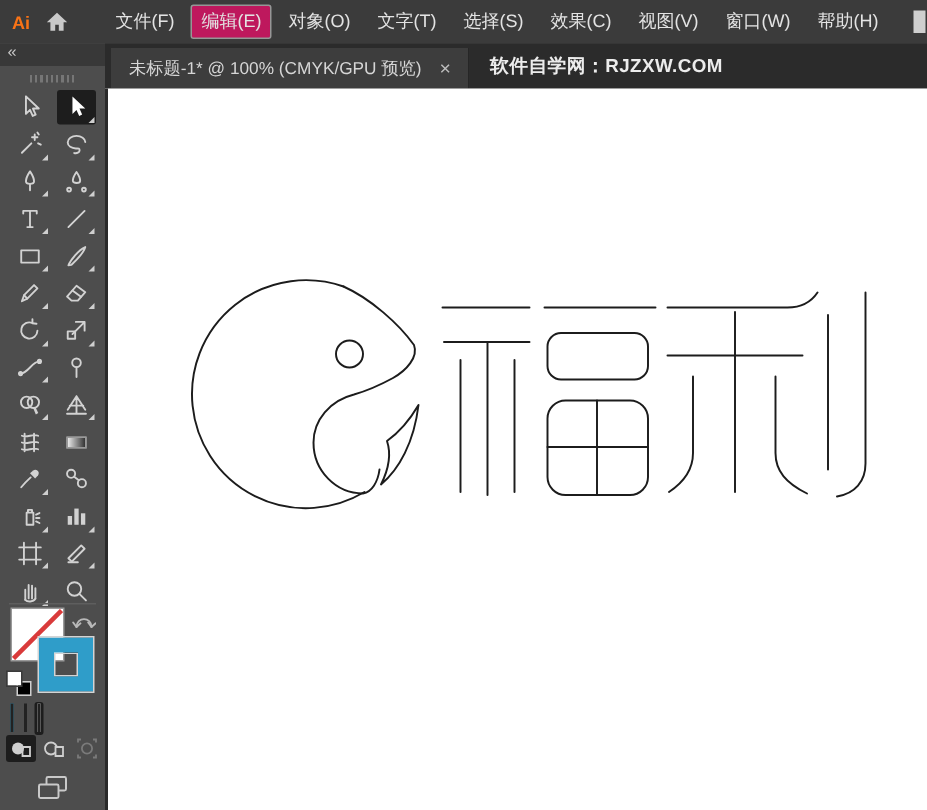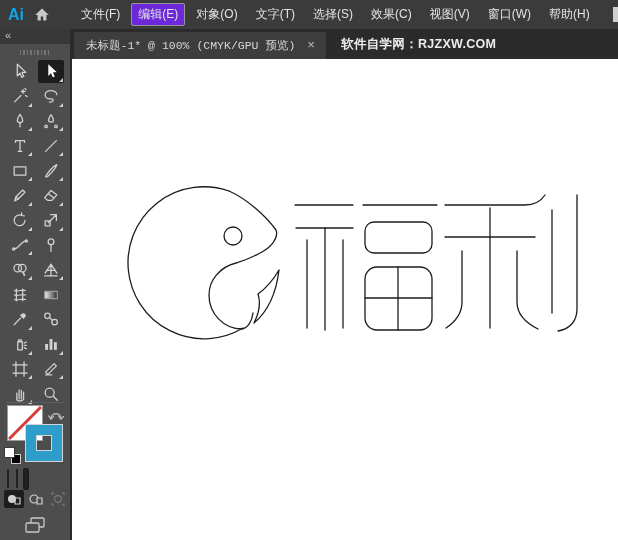--- a/index.html
+++ b/index.html
@@ -2,36 +2,36 @@
 <html><head>
 <meta charset="utf-8">
 <style>
   html,body{margin:0;padding:0;background:#222;}
   .window{position:relative;width:618px;height:540px;background:#4d4d4d;overflow:hidden;
     font-family:"Liberation Sans",sans-serif;-webkit-font-smoothing:antialiased;}
 
   
   .menubar{position:absolute;left:0;top:0;width:618px;height:29px;background:#3b3b3b;
     display:flex;align-items:center;gap:0;color:#e3e3e3;font-size:12px;}
-  .ai-logo{font-weight:bold;font-size:16px;color:#0ea5e9;margin:0 10px 0 8px;letter-spacing:0;}
+  .ai-logo{font-weight:bold;font-size:12px;color:#f97316;margin:0 10px 0 8px;letter-spacing:0;}
   .home-btn{width:22px;height:20px;display:flex;align-items:center;justify-content:center;margin-right:8px;}
   .mb-divider{width:1px;height:18px;background:#555;margin:0 8px;}
   .menus{display:flex;align-items:center;gap:4px;}
   .menu-item{padding:3px 7px;cursor:default;white-space:nowrap;text-align:center;}
-  .menu-item.active{border:1px solid #969696;border-radius:2px;padding:2px 6px;background:#6d28d9;}
+  .menu-item.active{border:1px solid #969696;border-radius:2px;padding:2px 6px;background:#be185d;}
   .spacer{flex:1;}
   .ws-icon{width:17px;height:15px;position:relative;margin-right:10px;}
   .ws-icon i{position:absolute;background:#cfcfcf;}
   .ws-a{left:0;top:0;width:8px;height:15px;}
 
   
   .tabbar{position:absolute;left:70px;top:29px;width:548px;height:30px;background:#2b2b2b;
     display:flex;align-items:flex-end;}
   .doc-tab{margin-left:4px;height:27px;background:#3d3d3d;display:flex;align-items:center;
-    padding:0 9px 0 12px;color:#d6d6d6;font-size:11.5px;gap:10px;border-right:1px solid #262626;font-family:Liberation Mono, monospace;}
+    padding:0 9px 0 12px;color:#d6d6d6;font-size:11.5px;gap:10px;border-right:1px solid #262626;}
   .tab-close{color:#bdbdbd;font-size:13px;line-height:1;padding:0 2px;cursor:default;}
   .site-label{margin:0 0 6px 14px;color:#ececec;font-size:12.5px;font-weight:bold;letter-spacing:.3px;}
 
   
   .dock{position:absolute;left:0;top:29px;width:70px;height:511px;background:#4d4d4d;}
   .dock-header{height:15px;background:#383838;color:#c9c9c9;font-size:11px;line-height:13px;padding-left:5px;}
   .drag-dots{width:30px;height:5px;margin:6px auto 0;
     background:repeating-linear-gradient(90deg,#767676 0 1.5px,transparent 1.5px 3.5px);}
   .tools-grid{position:absolute;left:4px;top:30px;display:grid;grid-template-columns:31px 31px;
     grid-auto-rows:24.8px;justify-items:center;align-items:center;}

